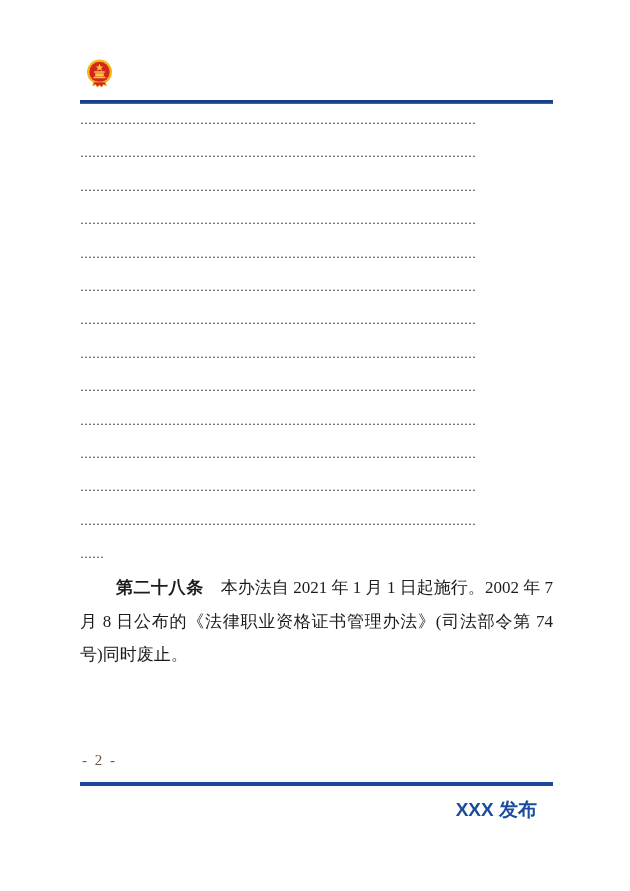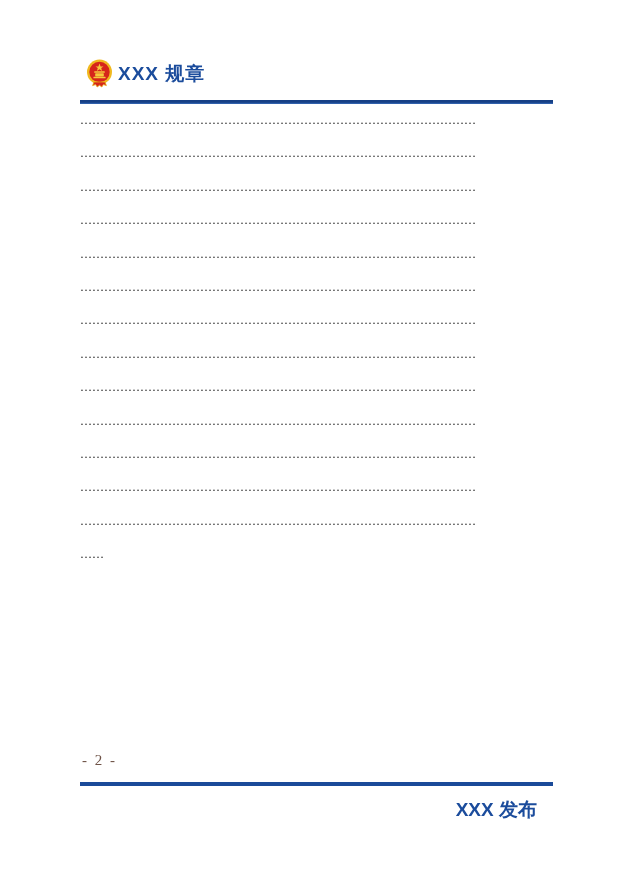--- a/index.html
+++ b/index.html
@@ -70,21 +70,20 @@
       <svg width="27" height="29" viewBox="0 0 27 29" xmlns="http://www.w3.org/2000/svg">
         <circle cx="13.5" cy="13" r="12.5" fill="#f0b91e"></circle>
         <circle cx="13.5" cy="13" r="10.2" fill="#d6251b"></circle>
         <polygon points="13.5,4.6 14.6,7.4 17.5,7.4 15.2,9.1 16.1,11.9 13.5,10.2 10.9,11.9 11.8,9.1 9.5,7.4 12.4,7.4" fill="#f5c93c"></polygon>
         <rect x="8.2" y="12.2" width="10.6" height="1.6" rx="0.5" fill="#f5c93c"></rect>
         <rect x="9.2" y="14.2" width="8.6" height="3.2" rx="0.6" fill="#f5c93c"></rect>
         <rect x="7.4" y="17.8" width="12.2" height="1.5" rx="0.5" fill="#f5c93c"></rect>
         <path d="M8 23 h11 l1.4 3.6 -3 -1 -1.6 2.4 -2.3 -1.8 -2.3 1.8 -1.6 -2.4 -3 1 z" fill="#d6251b" stroke="#e8a912" stroke-width="0.8"></path>
       </svg>
     </span>
-    <span class="hdr-title">XXX 规章</span>
   </header>
 
   <div class="rule rule-top"></div>
 
   <main class="content">
     <div>
         <div class="dot-row">………………………………………………………………………………………</div>
         <div class="dot-row">………………………………………………………………………………………</div>
         <div class="dot-row">………………………………………………………………………………………</div>
         <div class="dot-row">………………………………………………………………………………………</div>
@@ -92,20 +91,21 @@
         <div class="dot-row">………………………………………………………………………………………</div>
         <div class="dot-row">………………………………………………………………………………………</div>
         <div class="dot-row">………………………………………………………………………………………</div>
         <div class="dot-row">………………………………………………………………………………………</div>
         <div class="dot-row">………………………………………………………………………………………</div>
         <div class="dot-row">………………………………………………………………………………………</div>
         <div class="dot-row">………………………………………………………………………………………</div>
         <div class="dot-row">………………………………………………………………………………………</div>
         <div class="dot-row">……</div>
       </div>
+    <p class="para"><span class="term">第二十八条</span><span>　本办法自 2021 年 1 月 1 日起施行。2002 年 7 月 8 日公布的《法律职业资格证书管理办法》(司法部令第 74 号)同时废止。</span></p>
   </main>
 
   <div class="pagenum">- 2 -</div>
 
   <div class="rule rule-bottom"></div>
 
   <div class="publisher">XXX 发布</div>
 
 </div>
 

